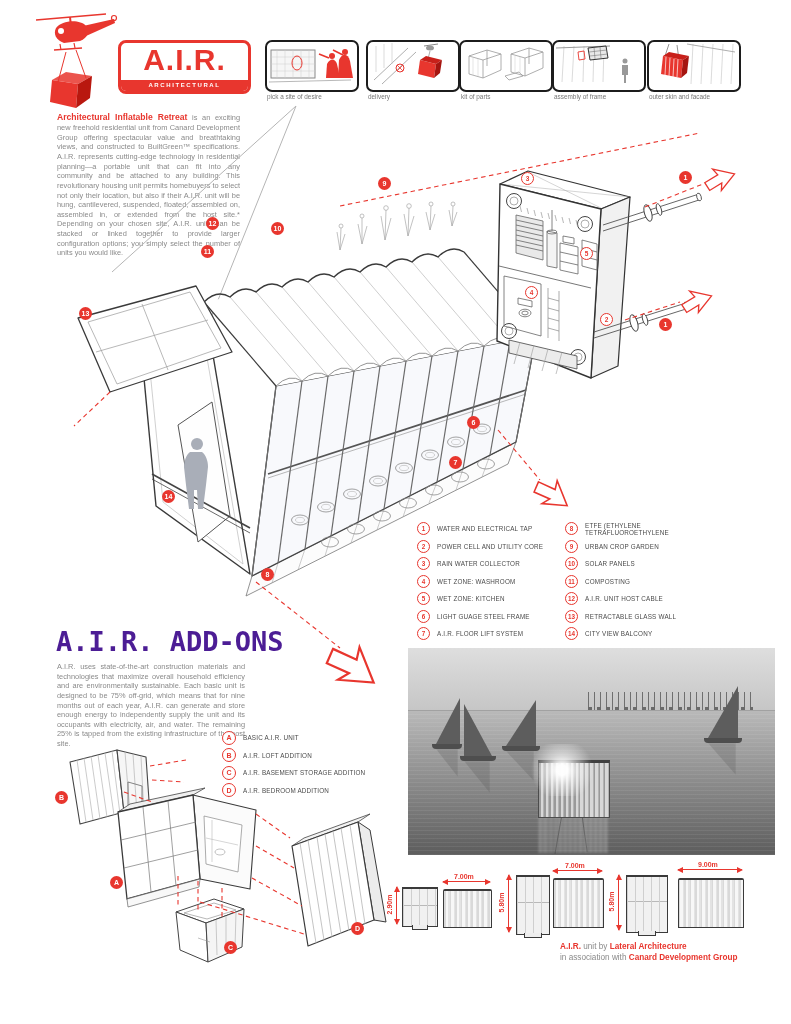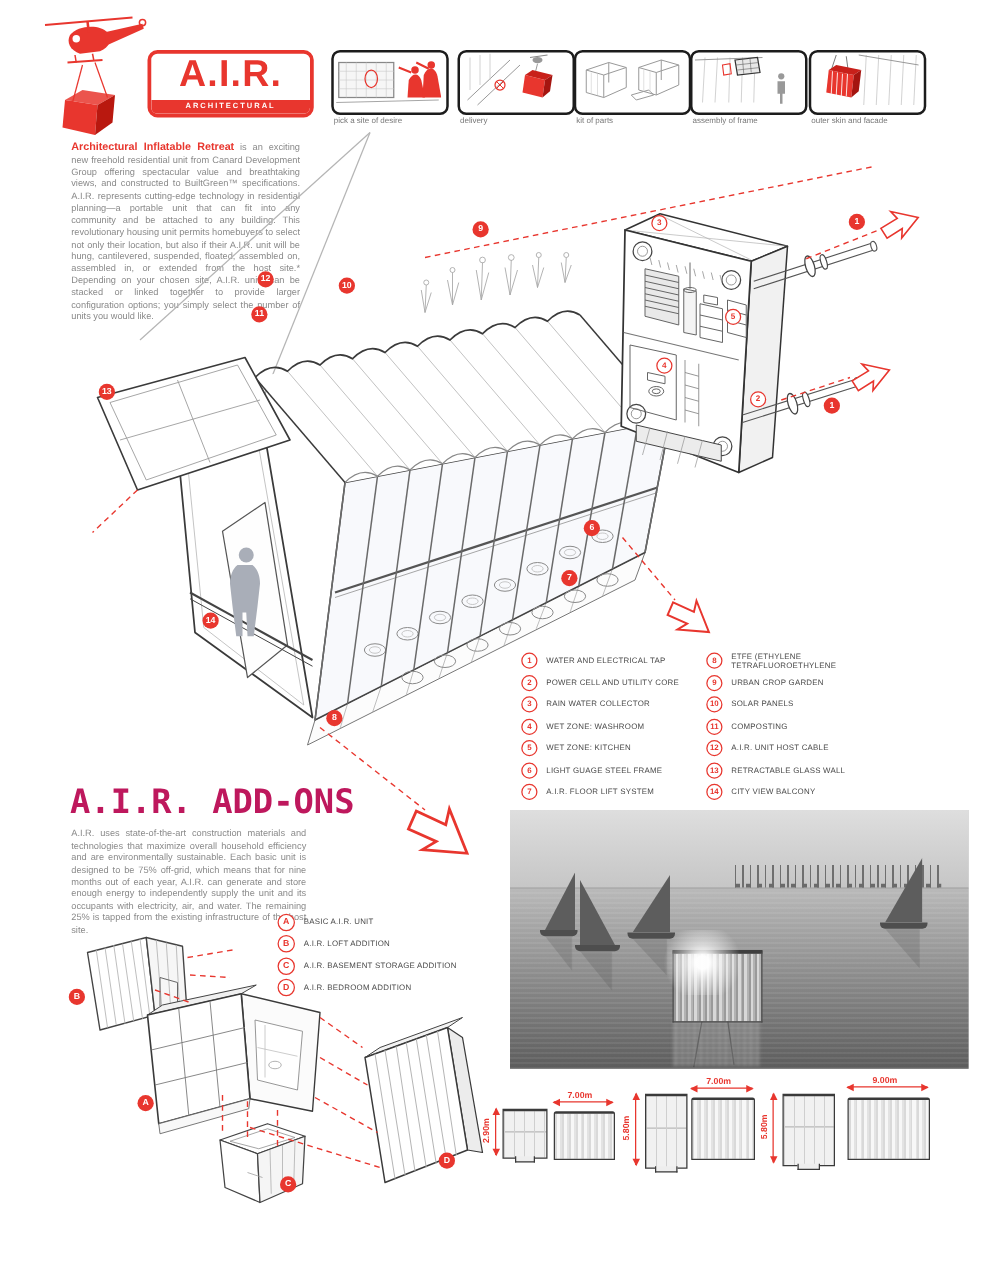--- a/index.html
+++ b/index.html
@@ -24,21 +24,21 @@
       font-size:7px;font-weight:bold;line-height:13px;text-align:center;z-index:6;}
   .co.ring{background:#fff;border:1.4px solid #e8362e;color:#e8362e;width:11px;height:11px;line-height:11px;font-size:6.5px;}
   
   .legend-col{position:absolute;width:160px;}
   .lrow{display:flex;align-items:center;height:17.5px;gap:7px;}
   .lring{flex:none;width:11px;height:11px;border:1.4px solid #e8362e;border-radius:50%;color:#e8362e;
          font-size:6.3px;font-weight:bold;display:flex;align-items:center;justify-content:center;background:#fff;}
   .llabel{font-size:6.3px;color:#4a4a4a;letter-spacing:.2px;}
   
   #addons-title{position:absolute;left:56px;top:626px;font-family:"DejaVu Sans Mono",monospace;
-                font-weight:bold;font-size:27px;color:#be185d;letter-spacing:0px;}
+                font-weight:bold;font-size:27px;color:#4c1d95;letter-spacing:0px;}
   #addons-body{position:absolute;left:57px;top:662px;width:188px;font-size:7.4px;line-height:1.3;
                text-align:justify;color:#8a8a8a;}
   #addons-legend{position:absolute;left:222px;top:729px;}
   #addons-legend .lring{width:12px;height:12px;font-size:7px;}
   
   #photo{position:absolute;left:408px;top:648px;width:367px;height:207px;overflow:hidden;background:#cfcfcf;}
   #photo .sky{position:absolute;left:0;top:0;width:100%;height:62px;background:linear-gradient(#dedede,#c6c6c6);}
   #photo .water{position:absolute;left:0;top:62px;width:100%;height:145px;border-top:1px solid #9a9a9a;
       background:linear-gradient(#b9b9b9 0%,#8f8f8f 45%,#5c5c5c 100%);}
   #photo .ripples{position:absolute;left:0;top:62px;width:100%;height:145px;opacity:.5;
@@ -565,14 +565,18 @@
     <div class="elev end" style="left:626px;top:875px;width:40px;height:55px;"></div>
     <div class="foot" style="left:638px;top:931px;width:16px;"></div>
     <div class="vdim" style="left:618px;top:875px;height:55px;"></div>
     <span class="dlabel rot" style="left:600px;top:898px;">5.80m</span>
 
     <div class="elev cor" style="left:678px;top:878px;width:64px;height:47px;"></div>
     <div class="hdim" style="left:678px;top:869px;width:64px;"></div>
     <span class="dlabel" style="left:696px;top:861px;">9.00m</span>
   </div>
 
+  <div id="credits">
+    <div><span class="red">A.I.R.</span><span> unit by </span><span class="red">Lateral Architecture</span></div>
+    <div><span>in association with </span><span class="red">Canard Development Group</span></div>
+  </div>
 
 </div>
 
 </body></html>

